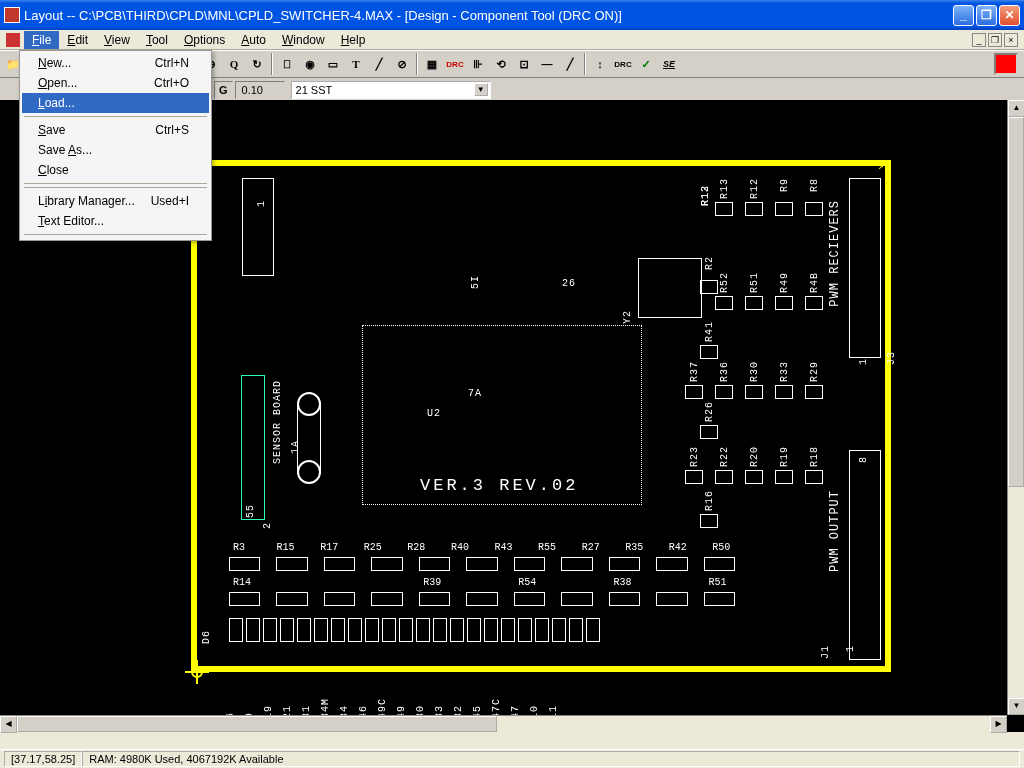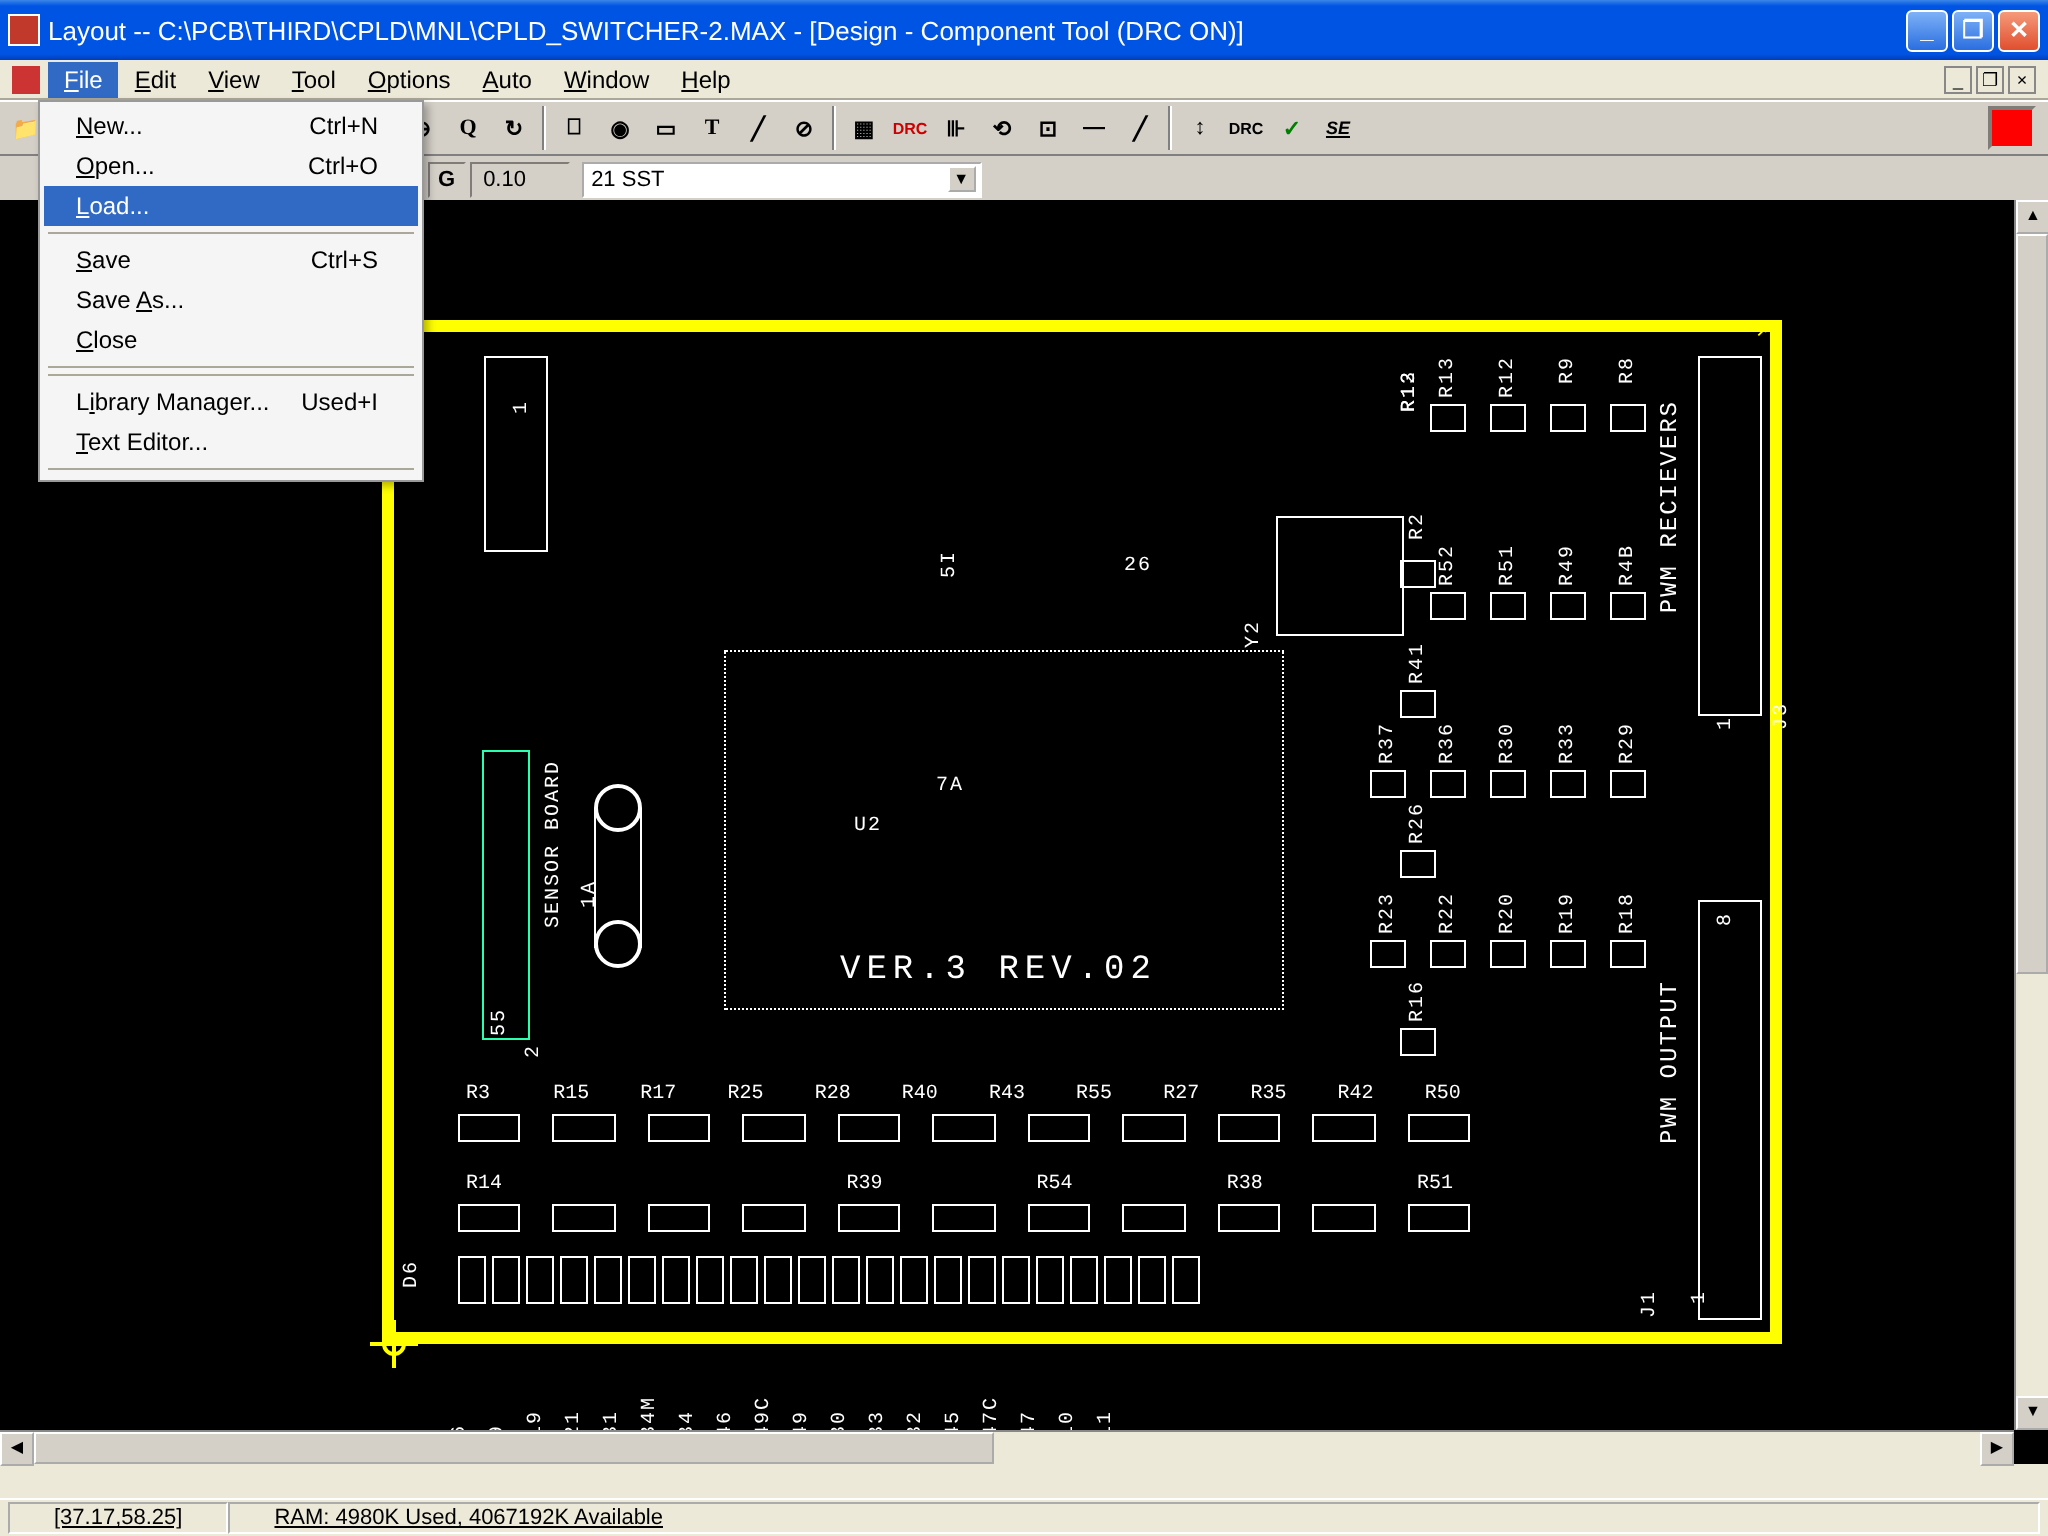--- a/index.html
+++ b/index.html
@@ -46,21 +46,21 @@
 
 .canvas-wrap { position: absolute; left: 0; top: 100px; right: 0; bottom: 36px; background: black; }
 .canvas-inner { position: absolute; left: 0; top: 0; right: 17px; bottom: 17px; overflow: hidden; }
 .vscroll { position: absolute; right: 0; top: 0; width: 17px; bottom: 17px; background: #ece9d8; border-left: 1px solid #888; }
 .hscroll { position: absolute; left: 0; bottom: 0; right: 17px; height: 17px; background: #ece9d8; border-top: 1px solid #888; }
 .scroll-btn { width: 17px; height: 17px; background: #d4d0c8; border: 1px outset #fff; position: absolute; font-size: 8px; text-align: center; line-height: 14px; }
 .scroll-thumb { position: absolute; background: #d4d0c8; border: 1px outset #fff; }
 
 
 .statusbar { position: absolute; bottom: 0; left: 0; right: 0; height: 19px; background: #ece9d8; border-top: 1px solid #fff; display: flex; align-items: center; font-size: 11px; padding: 0 4px; }
-.status-cell { padding: 0 22px; border: 1px inset #fff; height: 16px; line-height: 14px; text-decoration: underline; }
+.status-cell { padding: 0 6px; border: 1px inset #fff; height: 16px; line-height: 14px; }
 
 
 .board-outline { position: absolute; left: 191px; top: 60px; width: 700px; height: 512px; border: 6px solid #ffff00; }
 .crosshair { position: absolute; left: 185px; top: 560px; width: 24px; height: 24px; }
 .crosshair::before { content: ""; position: absolute; left: 0; top: 11px; width: 24px; height: 2px; background: #ffff00; }
 .crosshair::after { content: ""; position: absolute; left: 11px; top: 0; width: 2px; height: 24px; background: #ffff00; }
 .crosshair .circ { position: absolute; left: 6px; top: 6px; width: 12px; height: 12px; border: 2px solid #ffff00; border-radius: 50%; }
 
 .pcb-label { position: absolute; color: white; font-family: "Courier New", monospace; font-size: 10px; white-space: nowrap; letter-spacing: 1px; }
 .pcb-label.v { writing-mode: vertical-rl; transform: rotate(180deg); }
@@ -78,21 +78,21 @@
 .bottom-grid .lbl-row { display:flex; gap: 21px; margin-left: 8px; }
 .bottom-grid .lbl-row span { color:white; font: 10px "Courier New"; width:28px; }
 .bottom-grid .box-row { display:flex; gap: 16px; margin-top:4px; margin-left:4px;}
 .bottom-grid .box-row .b { width: 32px; height: 14px; border:1px solid white; }
 </style>
 </head>
 <body>
 
 <div class="titlebar">
   <div class="icon"></div>
-  <div class="title">Layout -- C:\PCB\THIRD\CPLD\MNL\CPLD_SWITCHER-2.MAX  -  [Design  -  Component Tool (DRC ON)]</div>
+  <div class="title">Layout -- C:\PCB\THIRD\CPLD\MNL\CPLD_SWITCHER-4.MAX  -  [Design  -  Component Tool (DRC ON)]</div>
   <div class="win-buttons">
     <div class="win-btn win-min">_</div>
     <div class="win-btn win-max">❐</div>
     <div class="win-btn win-close">✕</div>
   </div>
 </div>
 
 <div class="menubar">
   <div class="mdi-icon"></div>
   <div class="menu-item active"><u>F</u><span>ile</span></div>
@@ -270,21 +270,21 @@
           <div class="b"></div>
           <div class="b"></div>
           <div class="b"></div>
           <div class="b"></div>
           <div class="b"></div>
           <div class="b"></div>
           <div class="b"></div>
           <div class="b"></div>
           <div class="b"></div>
         </div>
-      <div class="lbl-row" id="bot-lbl-2" style="margin-top:16px">
+      <div class="lbl-row" id="bot-lbl-2" style="margin-top:6px">
           <span>R14</span>
           <span></span>
           <span></span>
           <span></span>
           <span>R39</span>
           <span></span>
           <span>R54</span>
           <span></span>
           <span>R38</span>
           <span></span>

